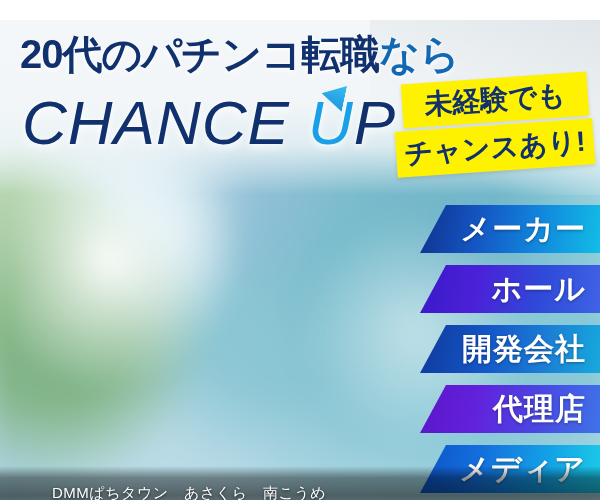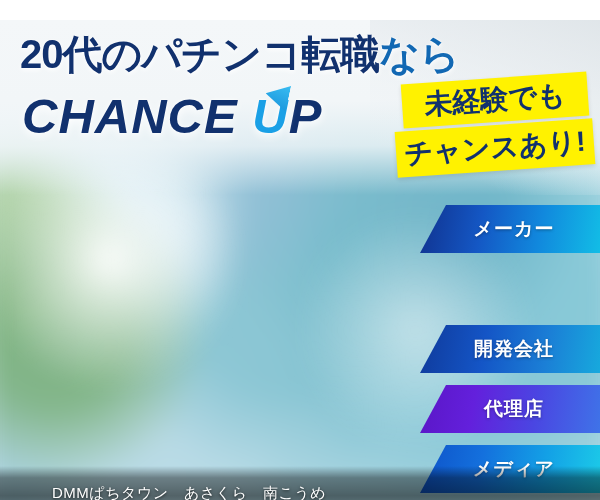--- a/index.html
+++ b/index.html
@@ -56,21 +56,21 @@
     position:absolute;left:20px;top:14px;width:420px;
     font-weight:bold;font-size:40px;line-height:1;letter-spacing:-1px;
     color:#11316e;white-space:nowrap;
     text-shadow:0 2px 5px rgba(255,255,255,.95),0 0 2px rgba(255,255,255,.9);
   }
   .headline .accent{color:#1268b3;}
 
   
   .wordmark{
     position:absolute;left:22px;top:72px;
-    font-size:49px;font-weight:bold;font-style:italic;line-height:1;
+    font-size:62px;font-weight:normal;font-style:italic;line-height:1;
     letter-spacing:1px;white-space:nowrap;
     color:#11316e;
     text-shadow:0 3px 8px rgba(255,255,255,.95),0 0 3px rgba(255,255,255,.9);
   }
   .wordmark .u{position:relative;color:#1aa0e6;display:inline-block;}
   .wordmark .u .flag{
     position:absolute;left:12px;top:-6px;width:24px;height:30px;
     background:linear-gradient(200deg,#39bdf2,#0e86d4);
     clip-path:polygon(100% 0,100% 86%,0 24%);
     transform:skewX(-12deg);
@@ -91,24 +91,24 @@
   .badge-2{left:396px;top:105px;width:198px;height:46px;font-size:28px;transform:rotate(-4deg);}
 
   
   .cat{
     position:absolute;left:420px;width:180px;height:48px;
     clip-path:polygon(26px 0,100% 0,100% 100%,0 100%);
     display:flex;align-items:center;
     box-shadow:0 2px 6px rgba(0,0,0,.25);
   }
   .cat span{
-    display:block;width:100%;text-align:center;
-    color:#fff;font-weight:bold;font-size:19px;letter-spacing:1px;
+    display:block;width:100%;text-align:right;
+    color:#fff;font-weight:bold;font-size:30px;letter-spacing:1px;
     text-shadow:0 1px 3px rgba(0,0,0,.35);
-    padding-right:6px;padding-left:14px;
+    padding-right:14px;padding-left:14px;
   }
   .cat-0{top:185px;background:linear-gradient(100deg,#10328f 0%,#1457c4 34%,#1188dd 66%,#12bde6 100%);}
   .cat-1{top:245px;background:linear-gradient(100deg,#3a18c8 0%,#4b21d8 32%,#2f49d8 66%,#3f63e6 100%);}
   .cat-2{top:305px;background:linear-gradient(100deg,#0f3a9b 0%,#1455c6 36%,#1b7fd6 70%,#17a9dd 100%);}
   .cat-3{top:365px;background:linear-gradient(100deg,#5a16c6 0%,#6320dc 30%,#4a46e2 64%,#3f73e8 100%);}
   .cat-4{top:425px;background:linear-gradient(100deg,#0d52c8 0%,#1470dd 34%,#13a0e6 68%,#1ccbe8 100%);}
 
   
   .caption{
     position:absolute;left:0;bottom:0;width:600px;height:54px;
@@ -148,20 +148,23 @@
   <div class="badge badge-1">
       <span>未経験でも</span>
     </div>
   <div class="badge badge-2">
       <span>チャンスあり!</span>
     </div>
 
   <div class="cat cat-0">
       <span>メーカー</span>
     </div>
+  <div class="cat cat-1">
+      <span>ホール</span>
+    </div>
   <div class="cat cat-3">
       <span>代理店</span>
     </div>
   <div class="cat cat-2">
       <span>開発会社</span>
     </div>
   <div class="cat cat-4">
       <span>メディア</span>
     </div>
 

